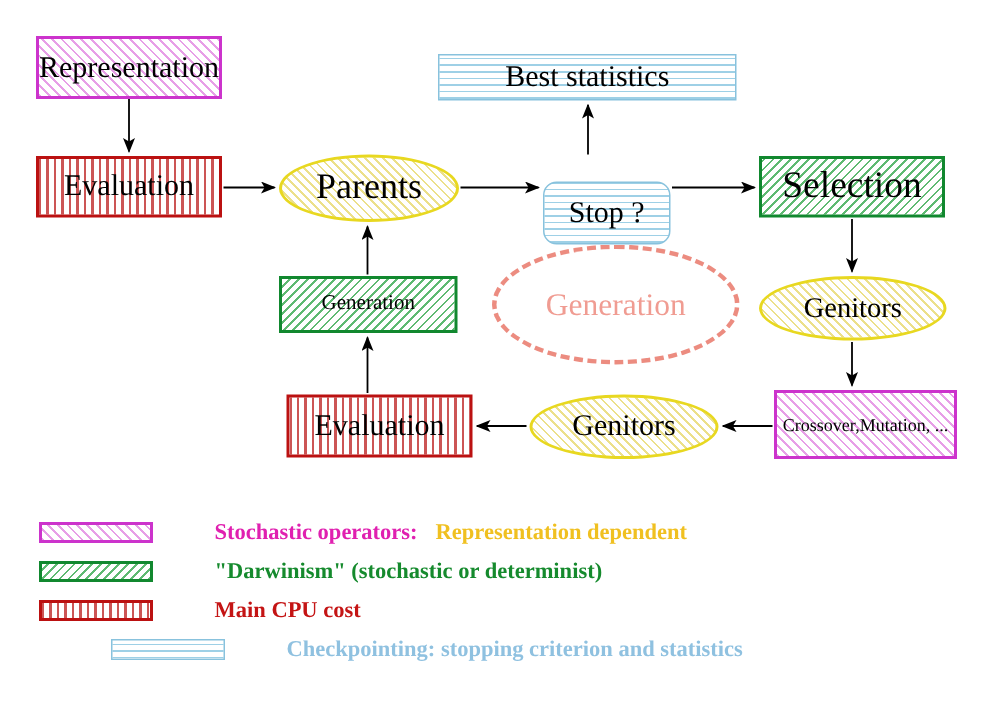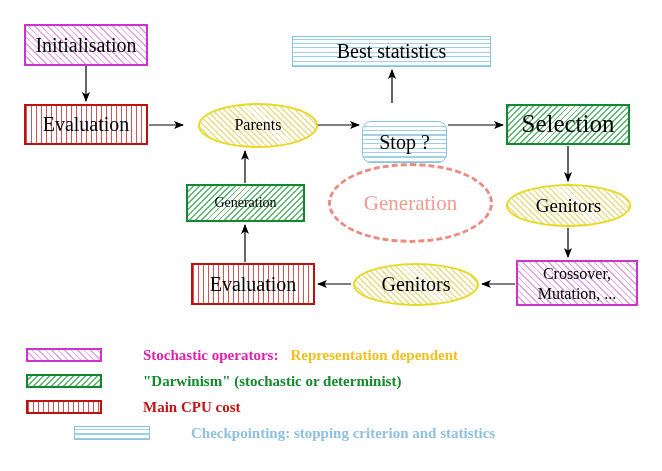--- a/index.html
+++ b/index.html
@@ -61,33 +61,33 @@
         #ece08a 0px,#ece08a 1.3px,
         rgba(255,255,255,0) 1.3px,rgba(255,255,255,0) 4.2px);
   }
 
   .ellipse{border-radius:50%;}
   .rounded{border-radius:9px;}
 
   
   #n-init      {left:24px; top:24px;  width:124px;height:42px; font-size:20px;}
   #n-eval-top  {left:24px; top:104px; width:124px;height:41px; font-size:20px;}
-  #n-parents   {left:198px;top:103px; width:120px;height:45px; font-size:16px;}
+  #n-parents   {left:186px;top:103px; width:120px;height:45px; font-size:24px;}
   #n-best      {left:292px;top:36px;  width:199px;height:31px; font-size:20px;}
   #n-stop      {left:362px;top:121px; width:85px; height:42px; font-size:20px;}
   #n-selection {left:506px;top:104px; width:124px;height:41px; font-size:25px;}
   #n-replace   {left:186px;top:184px; width:119px;height:38px; font-size:14px;}
   #n-genitors  {left:506px;top:184px; width:125px;height:43px; font-size:19px;}
   #n-generation{left:328px;top:163px; width:165px;height:80px;
                 border:3px dashed #ec8c80;background:transparent;
                 color:#f09c92;font-size:21px;z-index:2;text-align:center;}
   #n-eval-bot  {left:191px;top:263px; width:124px;height:42px; font-size:20px;}
   #n-offspring {left:353px;top:263px; width:126px;height:43px; font-size:20px;}
-  #n-crossover {left:516px;top:260px; width:122px;height:46px; font-size:16px;
-                flex-direction:column;justify-content:flex-end;line-height:1.25;}
+  #n-crossover {left:516px;top:260px; width:122px;height:46px; font-size:12px;
+                justify-content:center;line-height:1.25;}
 
   
   #legend{position:absolute;left:0;top:336px;width:552px;height:135px;z-index:4;}
   .legend-row{position:absolute;left:26px;height:22px;display:flex;align-items:center;}
   .legend-swatch{width:76px;height:14px;box-sizing:border-box;flex:none;}
   .legend-text{margin-left:41px;font-size:15px;white-space:nowrap;
                font-family:"Liberation Serif", serif;font-weight:bold;}
   #lr0{top:8px;}  #lr1{top:34px;} #lr2{top:60px;} #lr3{top:86px;padding-left:48px;}
   .lt-magenta{color:#e020b0;}
   .lt-gold{color:#f0c020;}
@@ -113,21 +113,21 @@
     <line x1="448" y1="125" x2="503" y2="125"></line>
     <line x1="568" y1="146" x2="568" y2="181"></line>
     <line x1="568" y1="228" x2="568" y2="257"></line>
     <line x1="515" y1="284" x2="482" y2="284"></line>
     <line x1="351" y1="284" x2="318" y2="284"></line>
     <line x1="245" y1="262" x2="245" y2="225"></line>
     <line x1="245" y1="183" x2="245" y2="151"></line>
   </g>
 </svg>
 
-<div class="node hatch-magenta" id="n-init">Initialisation</div>
+<div class="node hatch-magenta" id="n-init">Representation</div>
 
 <div class="node hatch-red" id="n-eval-top">Evaluation</div>
 
 <div class="node hatch-yellow ellipse" id="n-parents">Parents</div>
 
 <div class="node hatch-blue" id="n-best">Best statistics</div>
 
 <div class="node hatch-blue rounded" id="n-stop">Stop ?</div>
 
 <div class="node hatch-green" id="n-selection">Selection</div>

